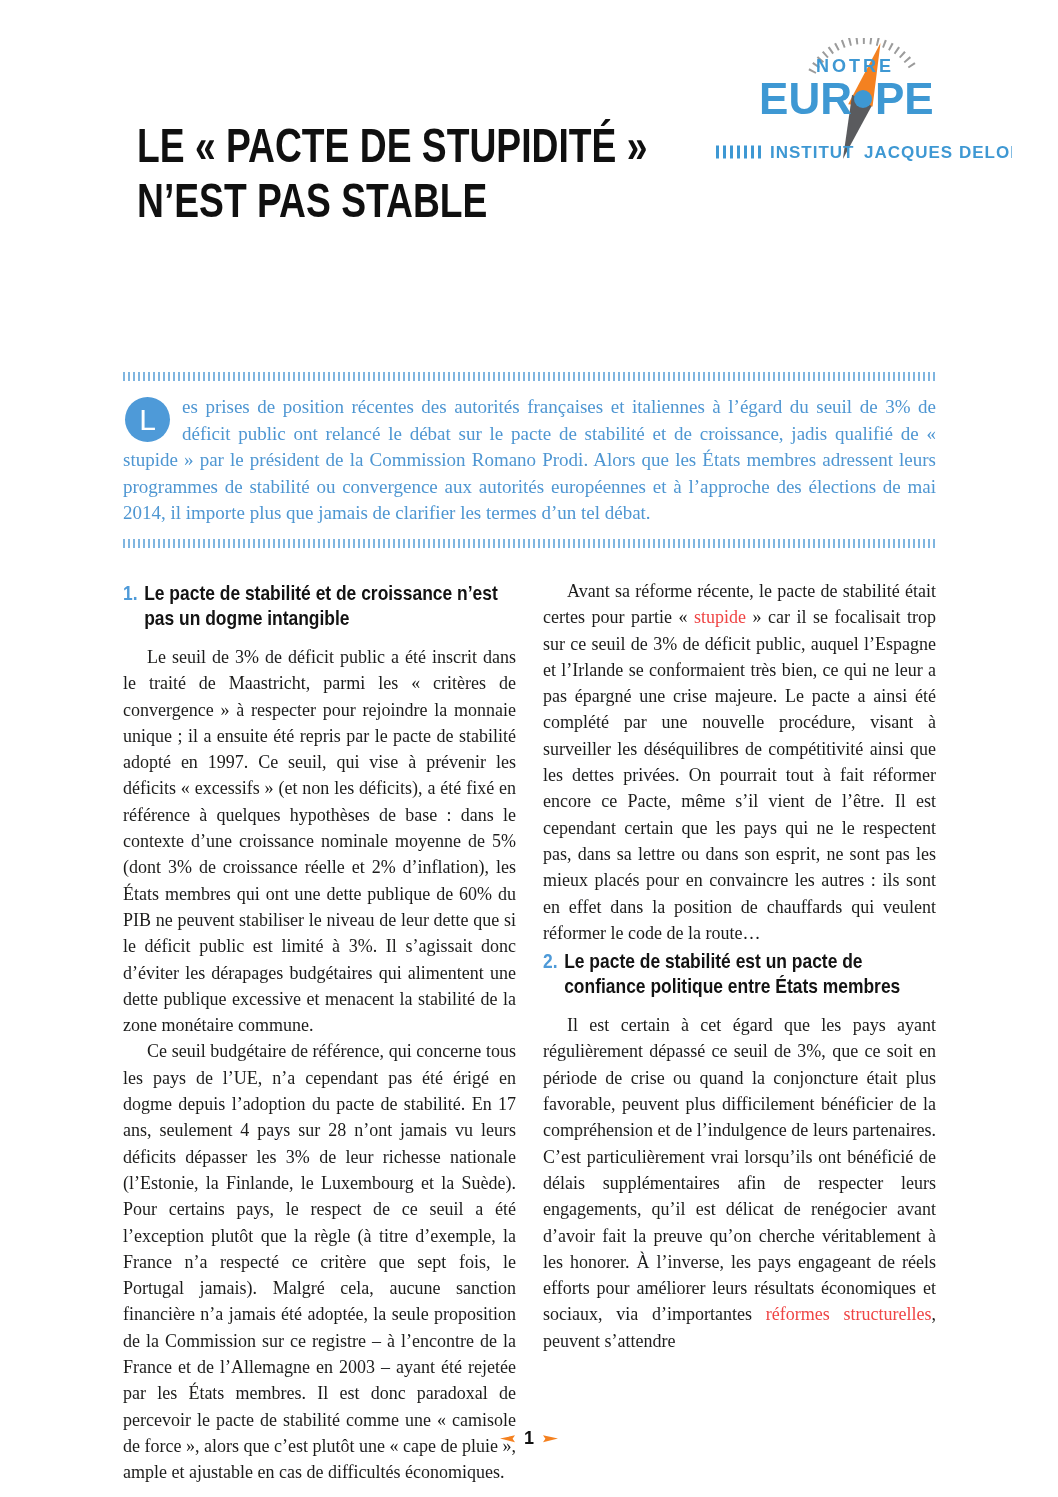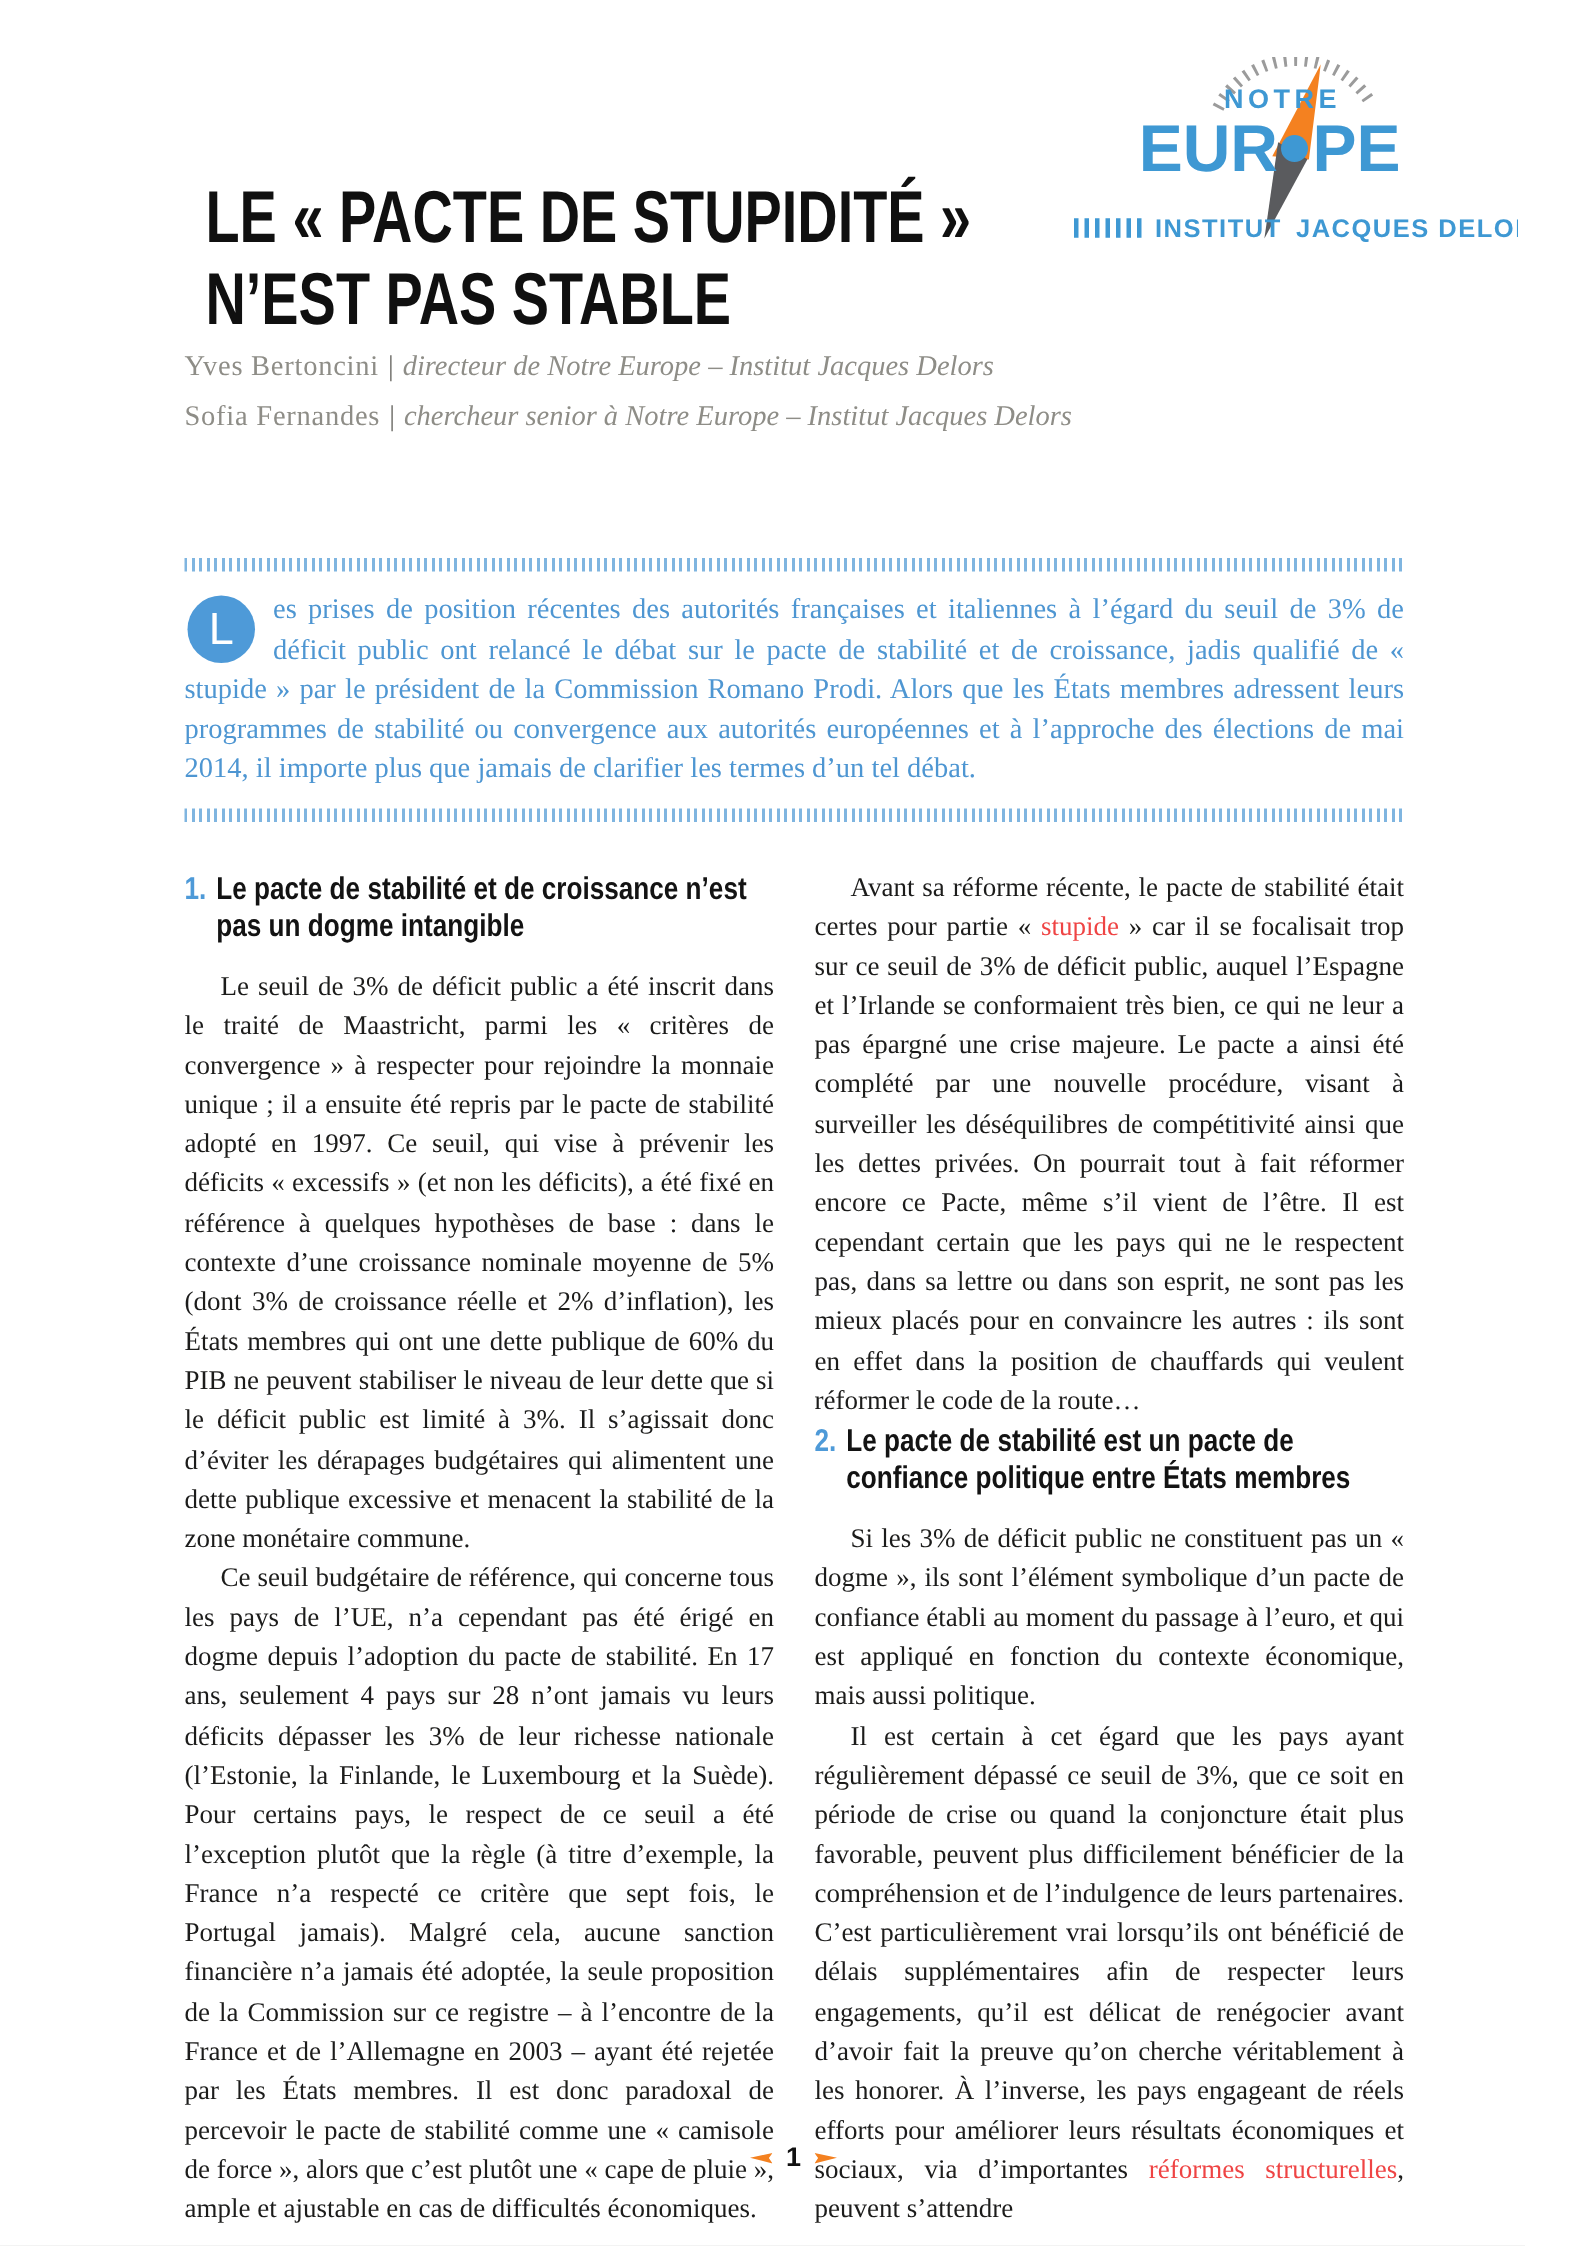--- a/index.html
+++ b/index.html
@@ -131,28 +131,20 @@
       <text x="58" y="120" font-family="Liberation Sans, sans-serif" font-weight="bold" font-size="17" letter-spacing="1" fill="#3e98d3">INSTITUT</text>
       <text x="152" y="120" font-family="Liberation Sans, sans-serif" font-weight="bold" font-size="17" letter-spacing="1" fill="#3e98d3">JACQUES DELORS</text>
     </svg>
   </div>
 
   <h1 class="title" style="margin:16px">
     <span class="tline">LE « PACTE DE STUPIDITÉ »</span>
     <span class="tline">N’EST PAS STABLE</span>
   </h1>
 
-  <div class="authors">
-    <div>
-      <span class="author-name">Yves Bertoncini</span><span class="author-sep">|</span><span class="author-role">directeur de Notre Europe – Institut Jacques Delors</span>
-    </div>
-    <div>
-      <span class="author-name">Sofia Fernandes</span><span class="author-sep">|</span><span class="author-role">chercheur senior à Notre Europe – Institut Jacques Delors</span>
-    </div>
-  </div>
 
   <div class="lead-wrap">
     <div class="dotsep"></div>
     <div class="lead-body">
       <span class="dropcap">L</span><span>es prises de position récentes des autorités françaises et italiennes à l’égard du seuil de 3% de déficit public ont relancé le débat sur le pacte de stabilité et de croissance, jadis qualifié de « stupide » par le président de la Commission Romano Prodi. Alors que les États membres adressent leurs programmes de stabilité ou convergence aux autorités européennes et à l’approche des élections de mai 2014, il importe plus que jamais de clarifier les termes d’un tel débat.</span>
     </div>
     <div class="dotsep"></div>
   </div>
 
   <div class="columns">
@@ -163,21 +155,20 @@
         </div>
         <p class="body-para"><span>Le seuil de 3% de déficit public a été inscrit dans le traité de Maastricht, parmi les « critères de convergence » à respecter pour rejoindre la monnaie unique ; il a ensuite été repris par le pacte de stabilité adopté en 1997. Ce seuil, qui vise à prévenir les déficits « excessifs » (et non les déficits), a été fixé en référence à quelques hypothèses de base : dans le contexte d’une croissance nominale moyenne de 5% (dont 3% de croissance réelle et 2% d’inflation), les États membres qui ont une dette publique de 60% du PIB ne peuvent stabiliser le niveau de leur dette que si le déficit public est limité à 3%. Il s’agissait donc d’éviter les dérapages budgétaires qui alimentent une dette publique excessive et menacent la stabilité de la zone monétaire commune.</span></p>
         <p class="body-para"><span>Ce seuil budgétaire de référence, qui concerne tous les pays de l’UE, n’a cependant pas été érigé en dogme depuis l’adoption du pacte de stabilité. En 17 ans, seulement 4 pays sur 28 n’ont jamais vu leurs déficits dépasser les 3% de leur richesse nationale (l’Estonie, la Finlande, le Luxembourg et la Suède). Pour certains pays, le respect de ce seuil a été l’exception plutôt que la règle (à titre d’exemple, la France n’a respecté ce critère que sept fois, le Portugal jamais). Malgré cela, aucune sanction financière n’a jamais été adoptée, la seule proposition de la Commission sur ce registre – à l’encontre de la France et de l’Allemagne en 2003 – ayant été rejetée par les États membres. Il est donc paradoxal de percevoir le pacte de stabilité comme une « camisole de force », alors que c’est plutôt une « cape de pluie », ample et ajustable en cas de difficultés économiques.</span></p>
       </div>
     <div class="col">
         <p class="body-para"><span>Avant sa réforme récente, le pacte de stabilité était certes pour partie « </span><span class="inline-link">stupide</span><span> » car il se focalisait trop sur ce seuil de 3% de déficit public, auquel l’Espagne et l’Irlande se conformaient très bien, ce qui ne leur a pas épargné une crise majeure. Le pacte a ainsi été complété par une nouvelle procédure, visant à surveiller les déséquilibres de compétitivité ainsi que les dettes privées. On pourrait tout à fait réformer encore ce Pacte, même s’il vient de l’être. Il est cependant certain que les pays qui ne le respectent pas, dans sa lettre ou dans son esprit, ne sont pas les mieux placés pour en convaincre les autres : ils sont en effet dans la position de chauffards qui veulent réformer le code de la route…</span></p>
         <div class="section-heading">
           <span class="num">2.</span>
           <span class="ht">Le pacte de stabilité est un pacte de confiance politique entre États membres</span>
         </div>
-        <p class="body-para"><span>Si les 3% de déficit public ne constituent pas un « dogme », ils sont l’élément symbolique d’un pacte de confiance établi au moment du passage à l’euro, et qui est appliqué en fonction du contexte économique, mais aussi politique.</span></p>
         <p class="body-para"><span>Il est certain à cet égard que les pays ayant régulièrement dépassé ce seuil de 3%, que ce soit en période de crise ou quand la conjoncture était plus favorable, peuvent plus difficilement bénéficier de la compréhension et de l’indulgence de leurs partenaires. C’est particulièrement vrai lorsqu’ils ont bénéficié de délais supplémentaires afin de respecter leurs engagements, qu’il est délicat de renégocier avant d’avoir fait la preuve qu’on cherche véritablement à les honorer. À l’inverse, les pays engageant de réels efforts pour améliorer leurs résultats économiques et sociaux, via d’importantes </span><span class="inline-link">réformes structurelles</span><span>, peuvent s’attendre</span></p>
       </div>
   </div>
 
   <div class="footer">
     <span class="dart left"></span>
     <span>1</span>
     <span class="dart"></span>
   </div>
 

